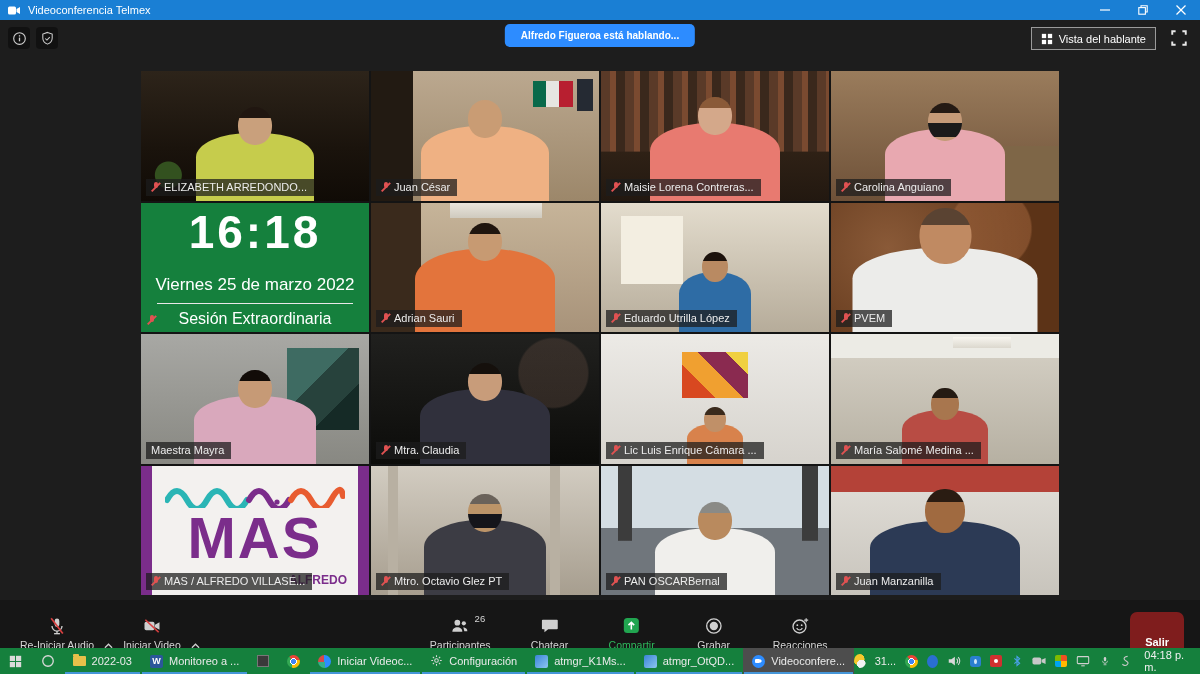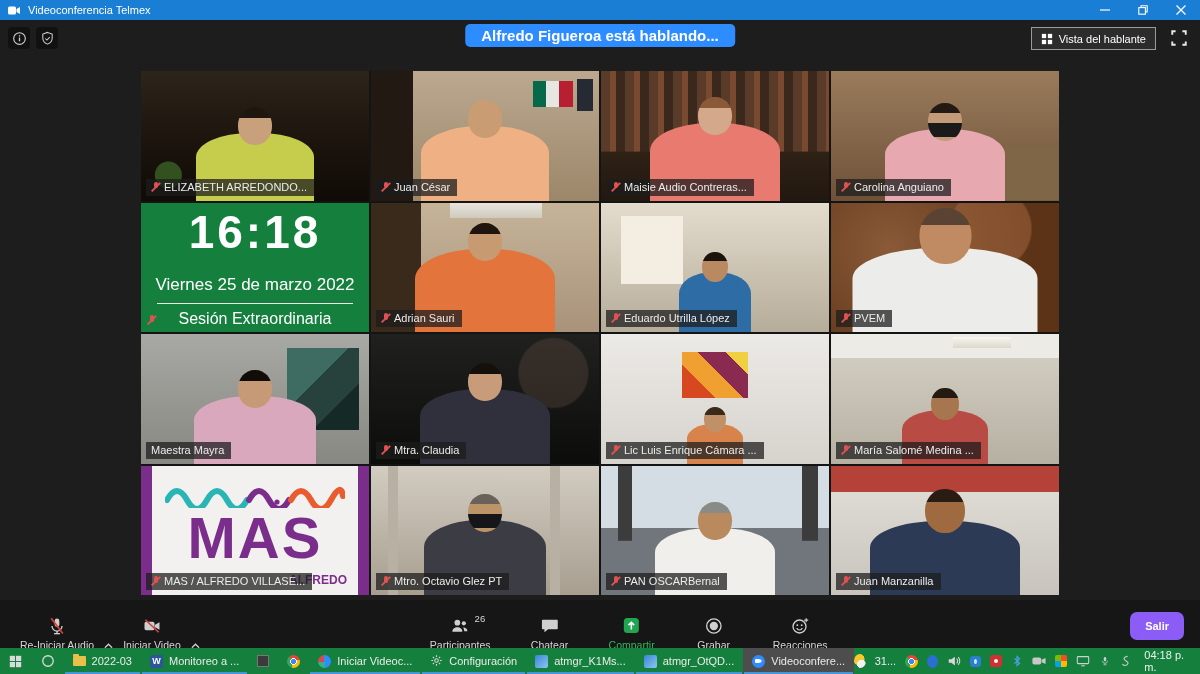--- a/index.html
+++ b/index.html
@@ -14,21 +14,21 @@
   .win-controls { margin-left:auto; display:flex; height:100%; }
   .win-btn { width:38px; height:100%; display:flex; align-items:center; justify-content:center; cursor:default; }
 
   
   .stage { position:absolute; top:20px; left:0; right:0; height:580px; background:#1d1d1d; }
   .corner-btn { position:absolute; width:22px; height:22px; border-radius:4px; background:rgba(15,15,15,.8);
     display:flex; align-items:center; justify-content:center; }
   .info-btn { left:8px; top:7px; }
   .shield-btn { left:36px; top:7px; }
   .speak-banner { position:absolute; top:4px; left:50%; transform:translateX(-50%); height:23px;
-    background:#2d8cff; color:#fff; font-size:15px; font-weight:bold; border-radius:5px;
+    background:#2d8cff; color:#fff; font-size:10px; font-weight:bold; border-radius:5px;
     display:flex; align-items:center; padding:0 16px; white-space:nowrap; }
   .speaker-view { position:absolute; top:7px; right:44px; height:23px; border:1px solid #9a9a9a;
     background:#2c2c2c; color:#fff; font-size:11px; display:flex; align-items:center; gap:6px; padding:0 9px; }
   .fullscreen-btn { position:absolute; top:9px; right:12px; width:18px; height:18px; display:flex; }
 
   
   .vgrid { position:absolute; left:141px; top:51px; width:918px; height:524px; display:grid;
     grid-template-columns:repeat(4,1fr); grid-template-rows:repeat(4,1fr); gap:2px; background:#141414; }
   .tile { position:relative; overflow:hidden; background:#222; }
 
@@ -121,22 +121,22 @@
   .toolbar { position:absolute; top:600px; left:0; right:0; height:48px; background:#161616;
     display:flex; align-items:center; }
   .tb-left { display:flex; align-items:flex-end; margin-left:14px; gap:4px; }
   .tb-btn { display:flex; flex-direction:column; align-items:center; gap:3px; color:#d6d6d6;
     font-size:10.5px; padding:5px 6px 2px; min-width:54px; }
   .tb-chevron { padding-top:9px; }
   .tb-center { position:absolute; left:50%; transform:translateX(-43%); display:flex; gap:26px; }
   .tb-btn .iconwrap { height:20px; display:flex; align-items:flex-start; position:relative;margin-top:16px; }
   .pcount { position:absolute; top:-3px; right:-14px; font-size:9.5px; color:#d6d6d6; }
   .share-label { color:#2eb85c; }
-  .leave-btn { position:absolute; right:16px; top:12px; background:#8b5cf6; color:#fff; font-size:11px;
-    font-weight:bold; padding:8px 15px; border-radius:7px; border:none; }
+  .leave-btn { position:absolute; right:16px; top:12px; background:#7f1d1d; color:#fff; font-size:11px;
+    font-weight:bold; padding:24px 15px; border-radius:7px; border:none; }
 
   
   .taskbar { position:absolute; top:648px; left:0; right:0; height:26px; background:#15803d;
     display:flex; align-items:center; color:#eaeaea; font-size:11px; }
   .tb-start, .tb-cortana { width:36px; height:100%; display:flex; align-items:center; justify-content:center; }
   .task-item { height:100%; display:flex; align-items:center; gap:6px; padding:0 9px; position:relative; white-space:nowrap; }
   .task-item.open::after { content:""; position:absolute; left:1px; right:1px; bottom:0; height:2px; background:#4596d8; }
   .task-item.active { background:#4d4d4d; }
   .ico-folder { width:13px; height:10px; background:#e8c04a; border-radius:1px; position:relative; }
   .ico-folder::before { content:""; position:absolute; top:-2px; left:0; width:6px; height:2px; background:#e8c04a; border-radius:1px 1px 0 0; }
@@ -248,21 +248,21 @@
         <div class="plabel">
           <span class="mic-off"></span>
           <span>Juan César</span>
         </div>
       </div>
 
       <div class="tile t3">
         <div class="fig" style="--skin:#d4a88a;--shirt:#e87a70;--hair:#8a5a38;width:130px;height:80%"></div>
         <div class="plabel">
           <span class="mic-off"></span>
-          <span>Maisie Audio Contreras...</span>
+          <span>Maisie Lorena Contreras...</span>
         </div>
       </div>
 
       <div class="tile t4">
         <div class="fig masked" style="--skin:#c49a78;--shirt:#e8a8b0;--hair:#241a14;--mask:#1a1a1a;width:120px;height:75%"></div>
         <div class="plabel">
           <span class="mic-off"></span>
           <span>Carolina Anguiano</span>
         </div>
       </div>

